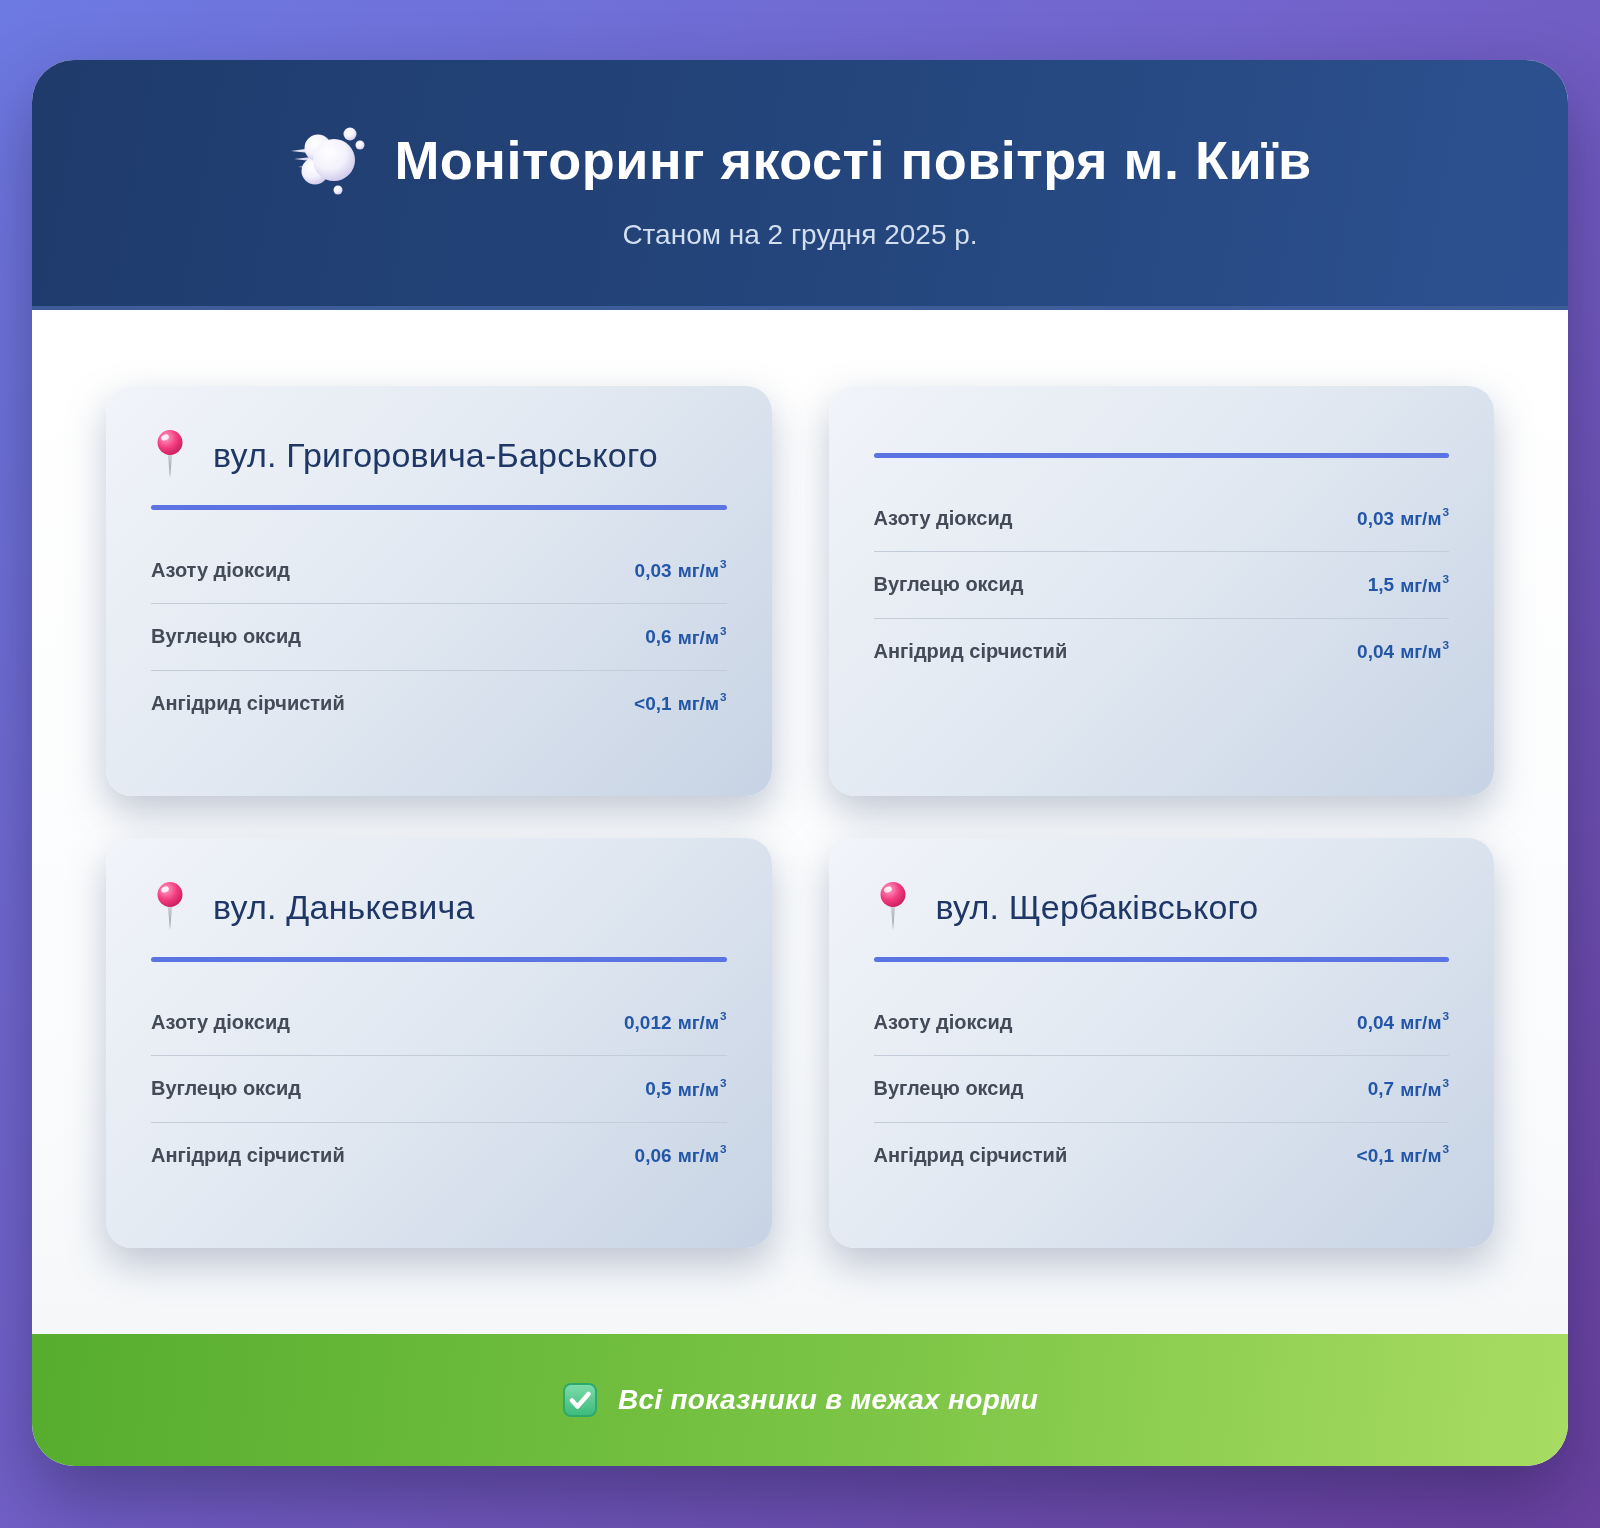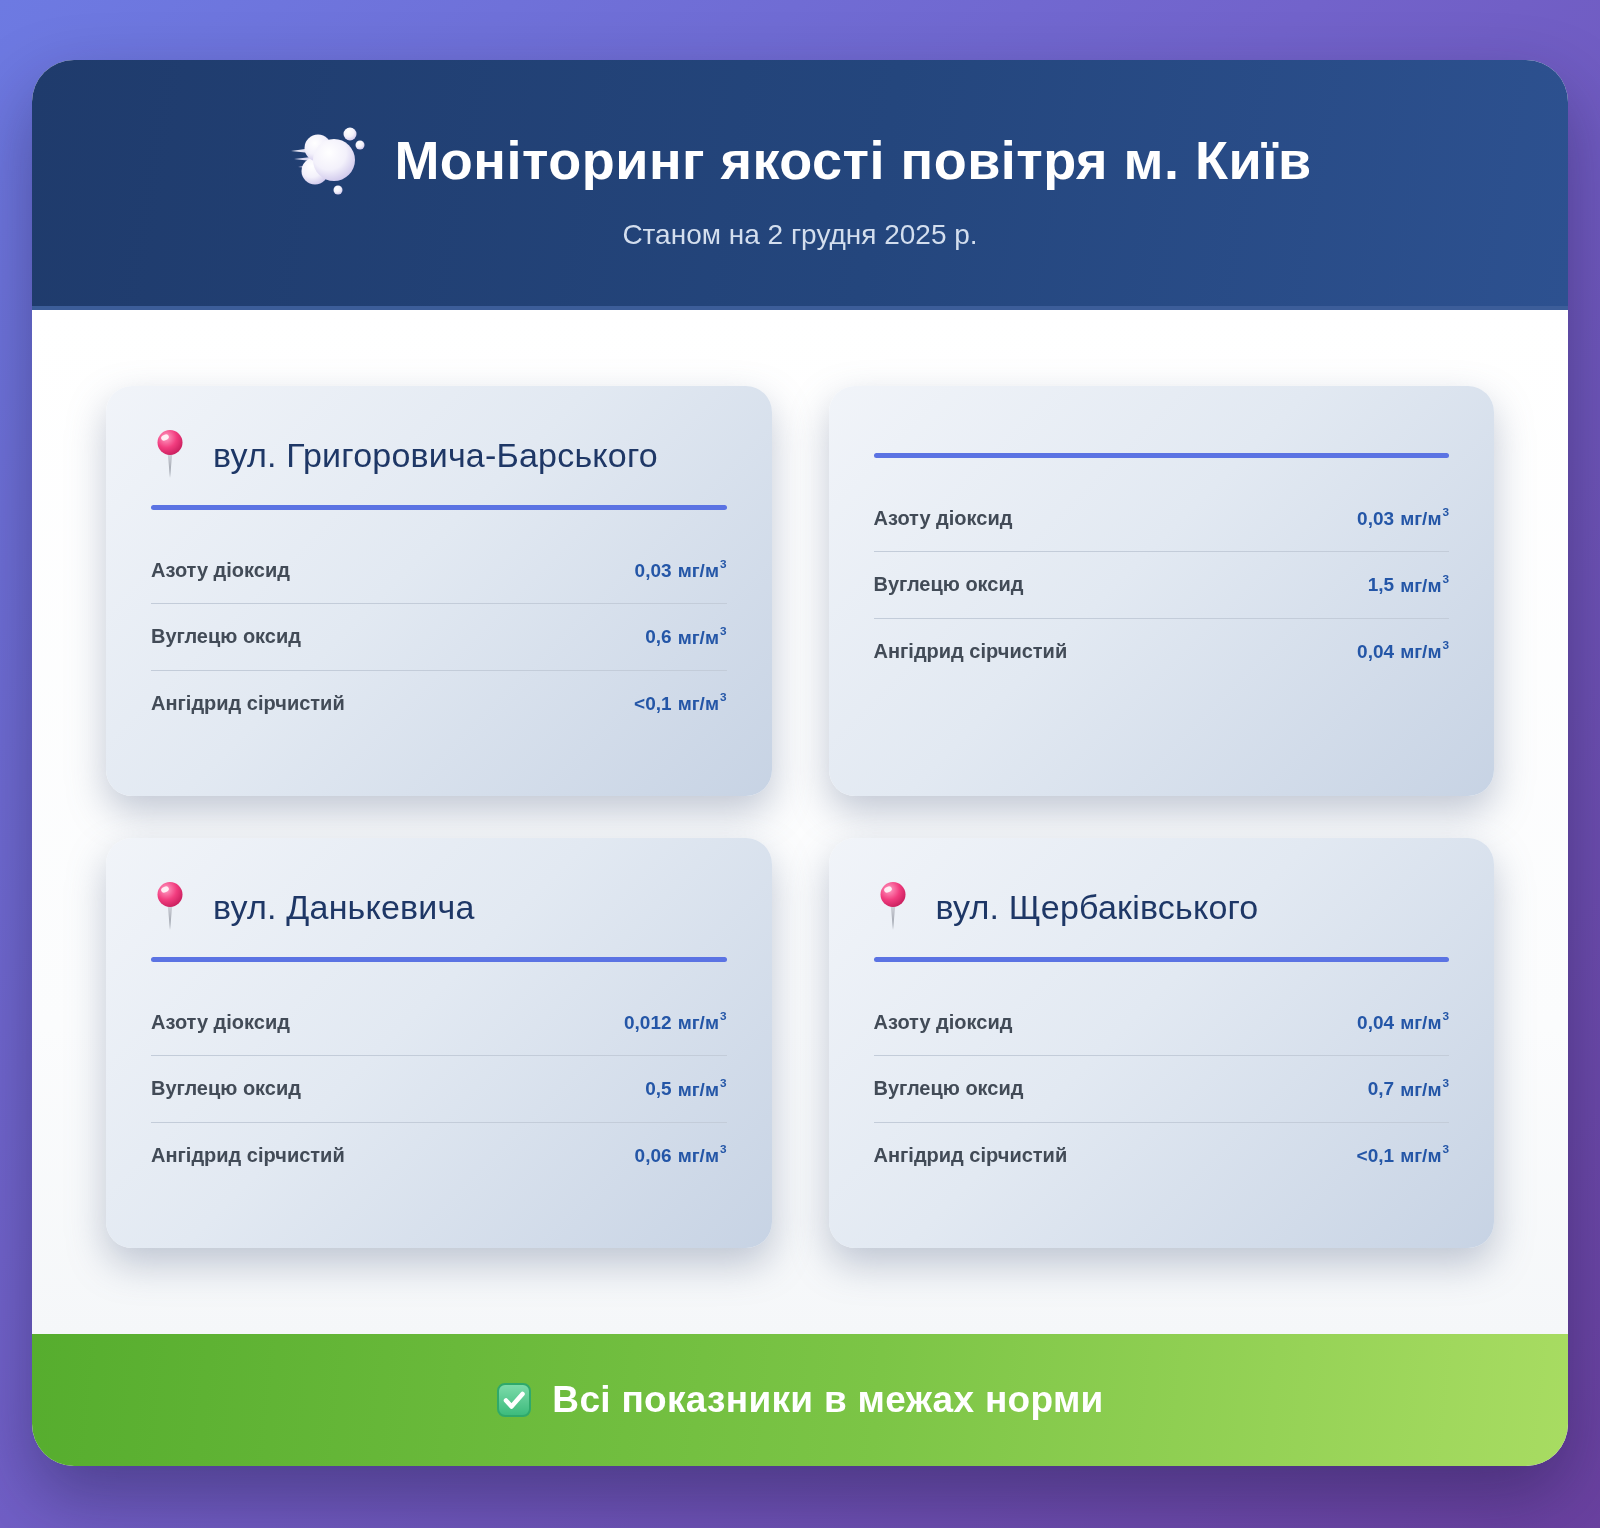--- a/index.html
+++ b/index.html
@@ -127,23 +127,24 @@
     height: 132px;
     flex: 0 0 auto;
     background: linear-gradient(96deg, #56ad2e 0%, #7cc546 55%, #a8dc62 100%);
     display: flex;
     align-items: center;
     justify-content: center;
     gap: 20px;
   }
   .ftr-text {
     color: #ffffff;
-    font-size: 37px;
+    font-size: 28px;
     font-weight: 700;
     letter-spacing: 0.3px;
+    font-style: italic;
   }
   .icon { display: inline-flex; flex: 0 0 auto; }
 </style>
 </head>
 <body>
 
 <div class="stage">
   <div class="panel">
 
     <div class="hdr">

